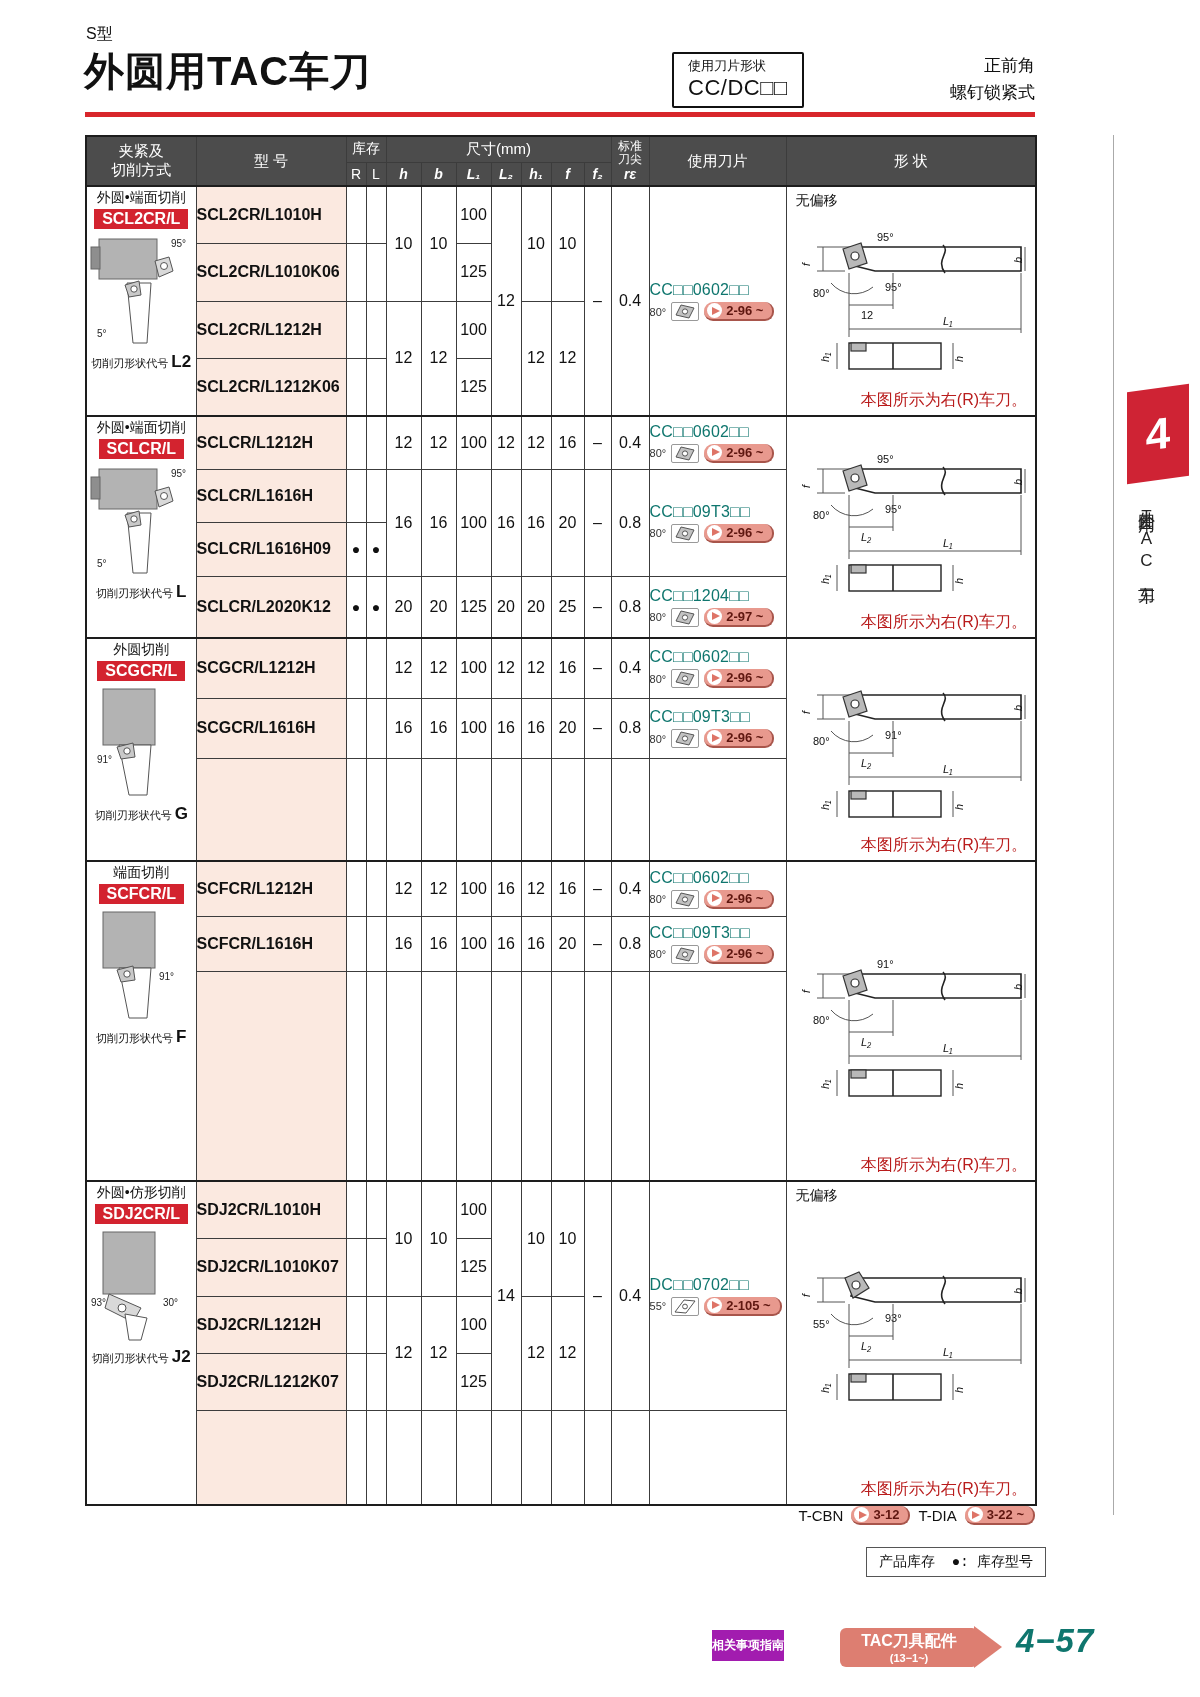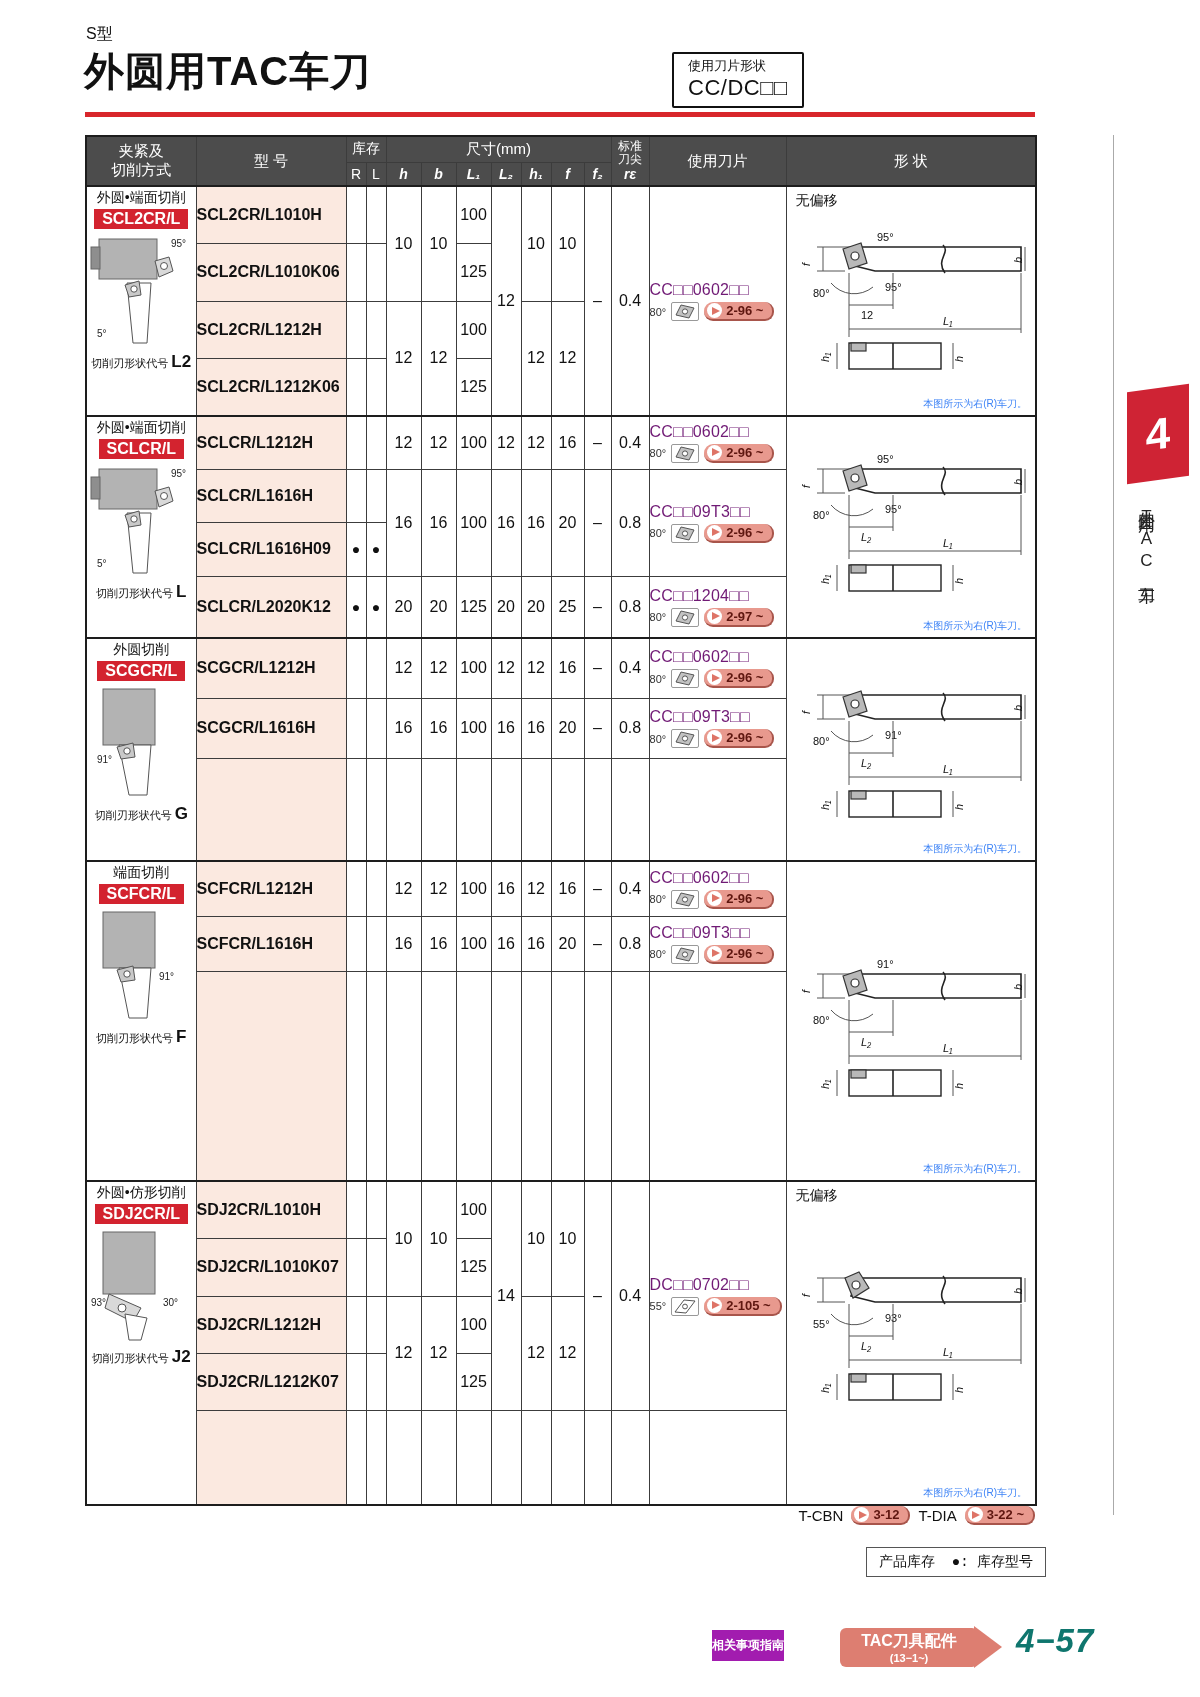--- a/index.html
+++ b/index.html
@@ -30,31 +30,31 @@
   td.dim{font-size:16px;text-align:center;vertical-align:middle;}
   td.stk{font-size:14px;text-align:center;vertical-align:middle;}
   td.left{vertical-align:top;text-align:center;padding:3px 2px;background:#fff;}
   td.ins{vertical-align:middle;padding:2px 4px;}
   td.shape{position:relative;vertical-align:top;}
   .cat-lbl{font-size:14px;margin-top:2px;}
   .rbadge{background:#d3232f;color:#fff;font-weight:bold;font-size:16px;padding:1px 8px;margin:2px auto;display:inline-block;}
   .edge{font-size:11px;white-space:nowrap;margin-top:1px;}
   .edge b{font-size:17px;margin-left:3px;}
   
-  .icode{font-size:16px;color:#701a75;letter-spacing:.2px;}
+  .icode{font-size:16px;color:#0f766e;letter-spacing:.2px;}
   .irow{display:flex;align-items:center;gap:5px;margin-top:3px;}
   .iang{font-size:11px;color:#333;}
   .iicon{display:inline-block;background:#fff;border:1px solid #999;border-radius:2px;line-height:0;padding:0 1px;}
   .pbadge{display:inline-flex;align-items:center;gap:4px;background:#e8998e;border-radius:9px;padding:1px 9px 1px 3px;border-bottom:2px solid #a8554b;border-right:2px solid #a8554b;cursor:pointer;}
   .pbadge .ptxt{font-size:13px;font-weight:bold;color:#5f1710;white-space:nowrap;}
   .play{width:15px;height:15px;background:#fff;border-radius:50%;display:inline-flex;align-items:center;justify-content:center;flex:none;}
   .play::after{content:"";border-left:8px solid #de7467;border-top:4.5px solid transparent;border-bottom:4.5px solid transparent;margin-left:2px;}
   
   .offset{position:absolute;top:5px;left:9px;font-size:14px;}
-  .rnote{position:absolute;bottom:4px;right:8px;font-size:10px;color:#3b82f6;text-align:right;}
+  .rnote{position:absolute;bottom:4px;right:8px;font-size:16px;color:#b91c1c;text-align:right;}
   .shp{display:block;margin:0 auto;}
   .mt1{margin-top:34px;} .mt2{margin-top:26px;} .mt3{margin-top:30px;} .mt4{margin-top:86px;} .mt5{margin-top:70px;}
   .dl{stroke:#555;stroke-width:1;fill:none;}
   .ol{stroke:#222;stroke-width:1.6;fill:none;}
   .ol2{stroke:#222;stroke-width:1.4;fill:#fff;}
   .insf{fill:#b9b9b9;stroke:#333;stroke-width:1.2;}
   .hole{fill:#fff;stroke:#333;stroke-width:1.2;}
   .sl{font-size:11px;fill:#111;}
   .it{font-style:italic;}
   .al{font-size:10px;fill:#222;}
@@ -72,20 +72,24 @@
 </head>
 <body>
 
 <div class="page">
 
   <div class="series">S型</div>
   <div class="title">外圆用TAC车刀</div>
   <div class="shapebox">
     <div class="l1">使用刀片形状</div>
     <div class="l2">CC/DC□□</div>
+  </div>
+  <div class="rightinfo">
+    <div>正前角</div>
+    <div>螺钉锁紧式</div>
   </div>
   <div class="redline"></div>
 
   <div class="vline"></div>
   <div class="tab4">
       <span>4</span>
     </div>
   <div class="vtext">外圆用TAC车刀</div>
 
   <div class="tablewrap">

